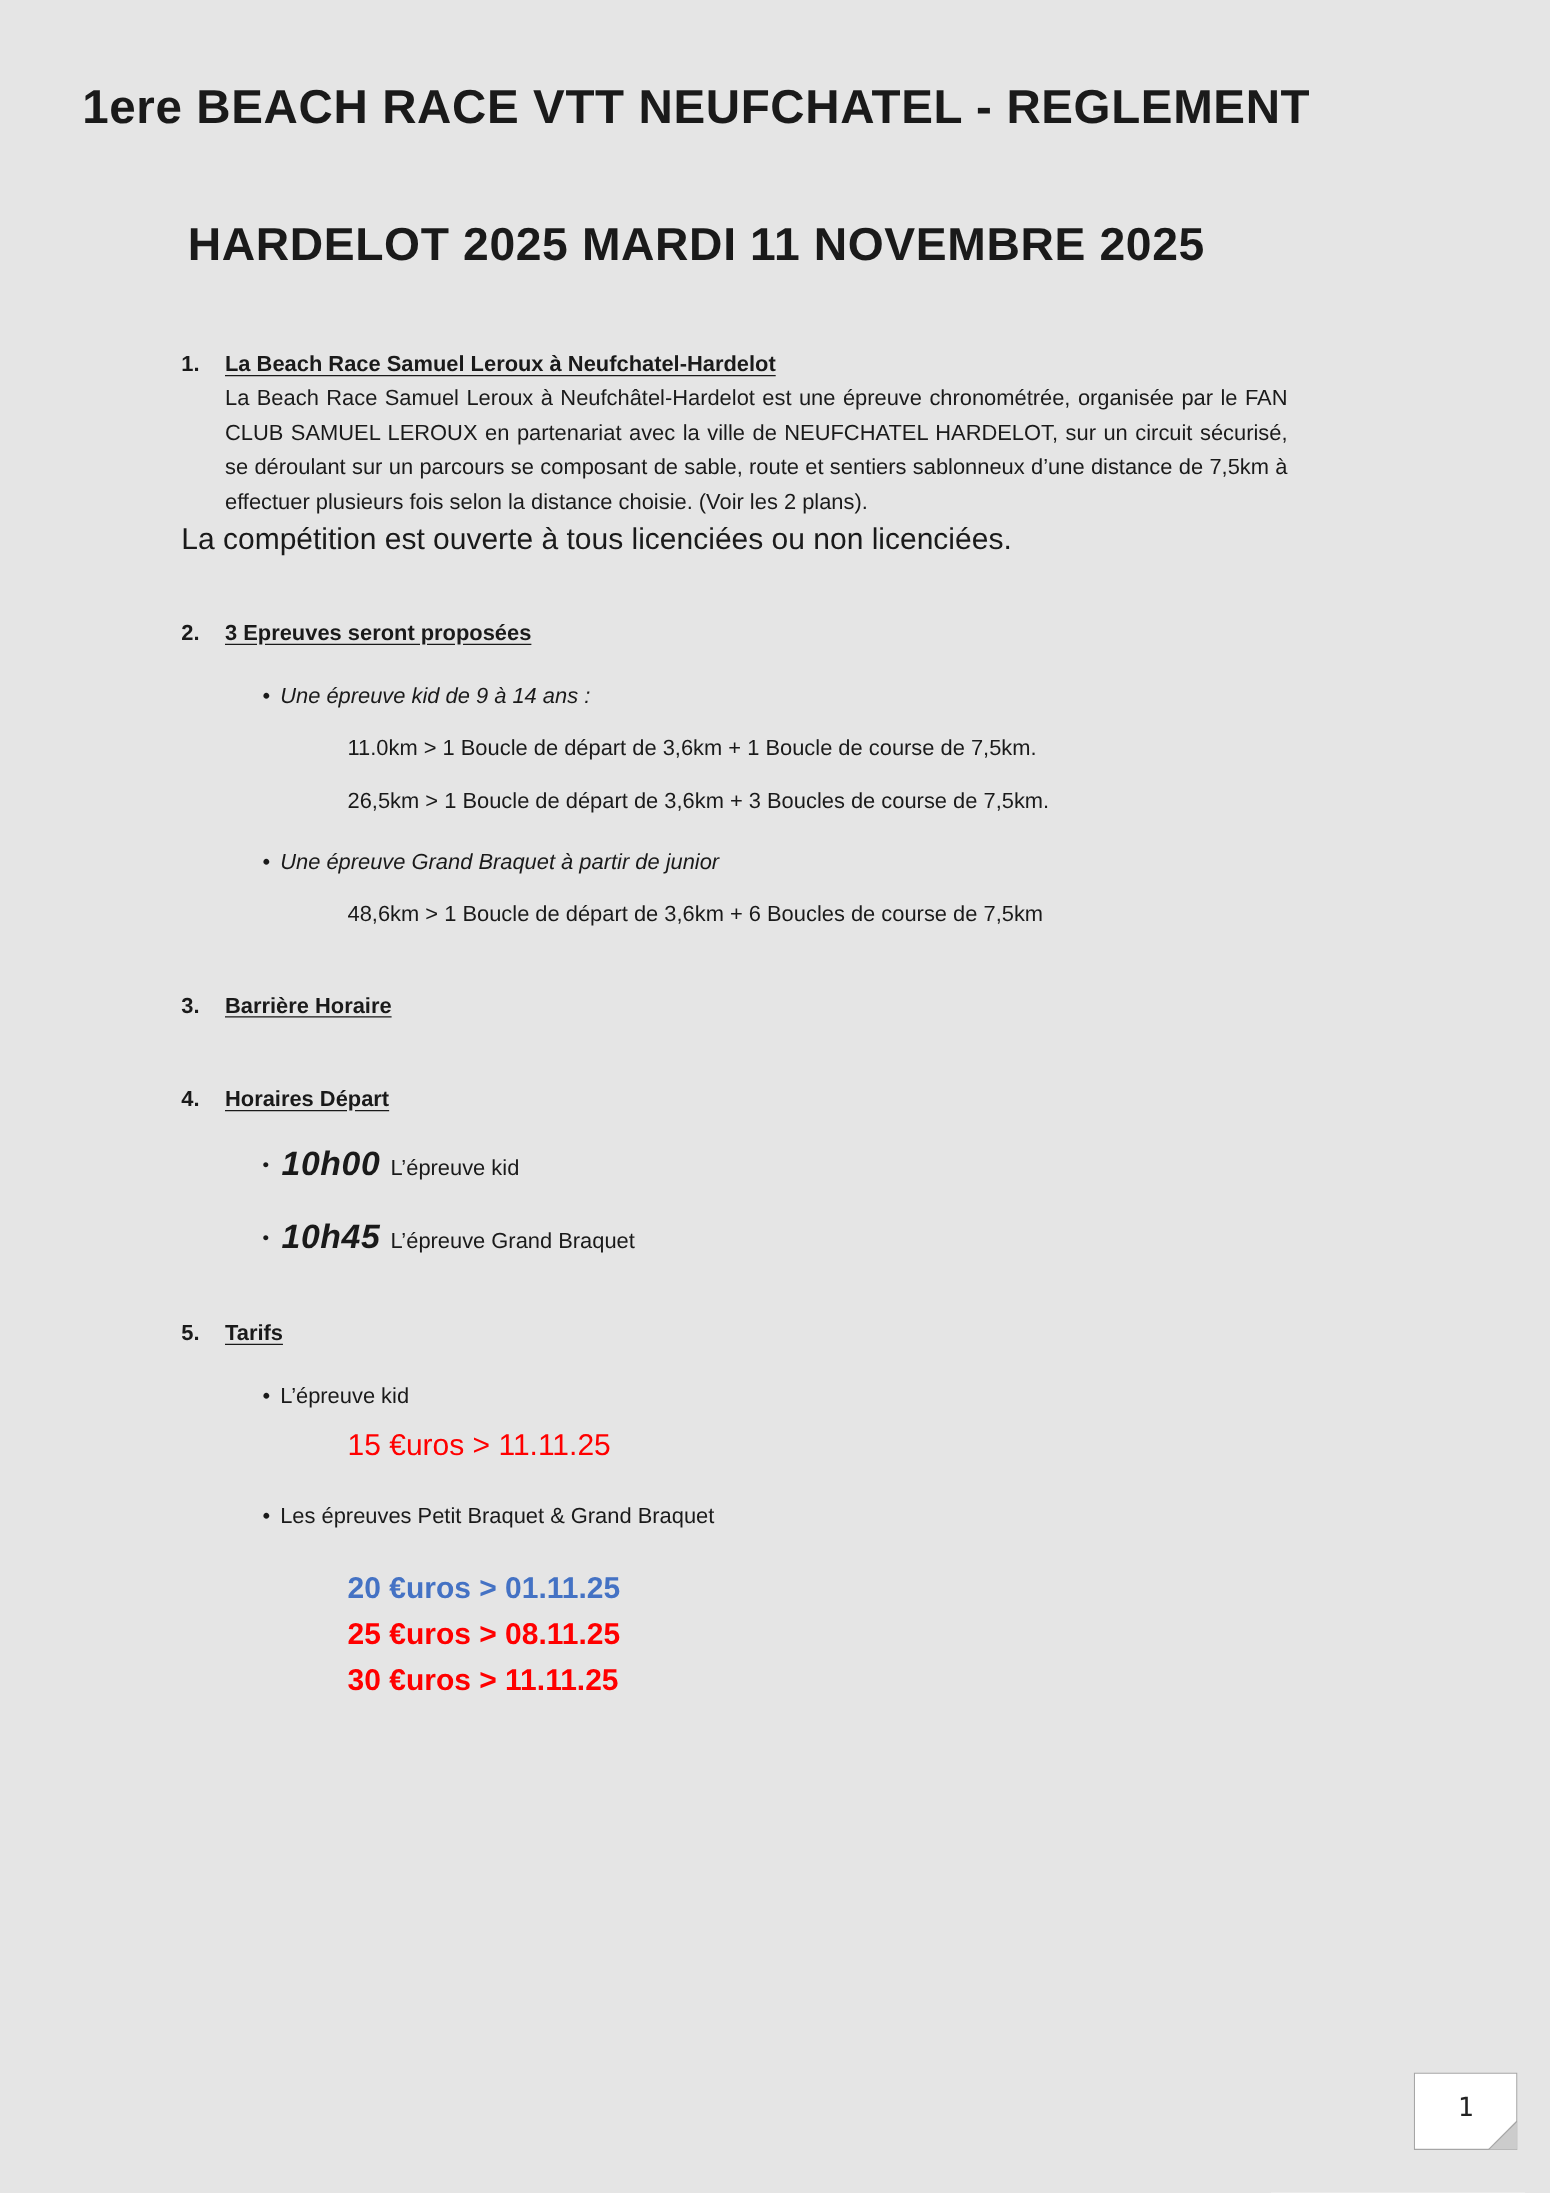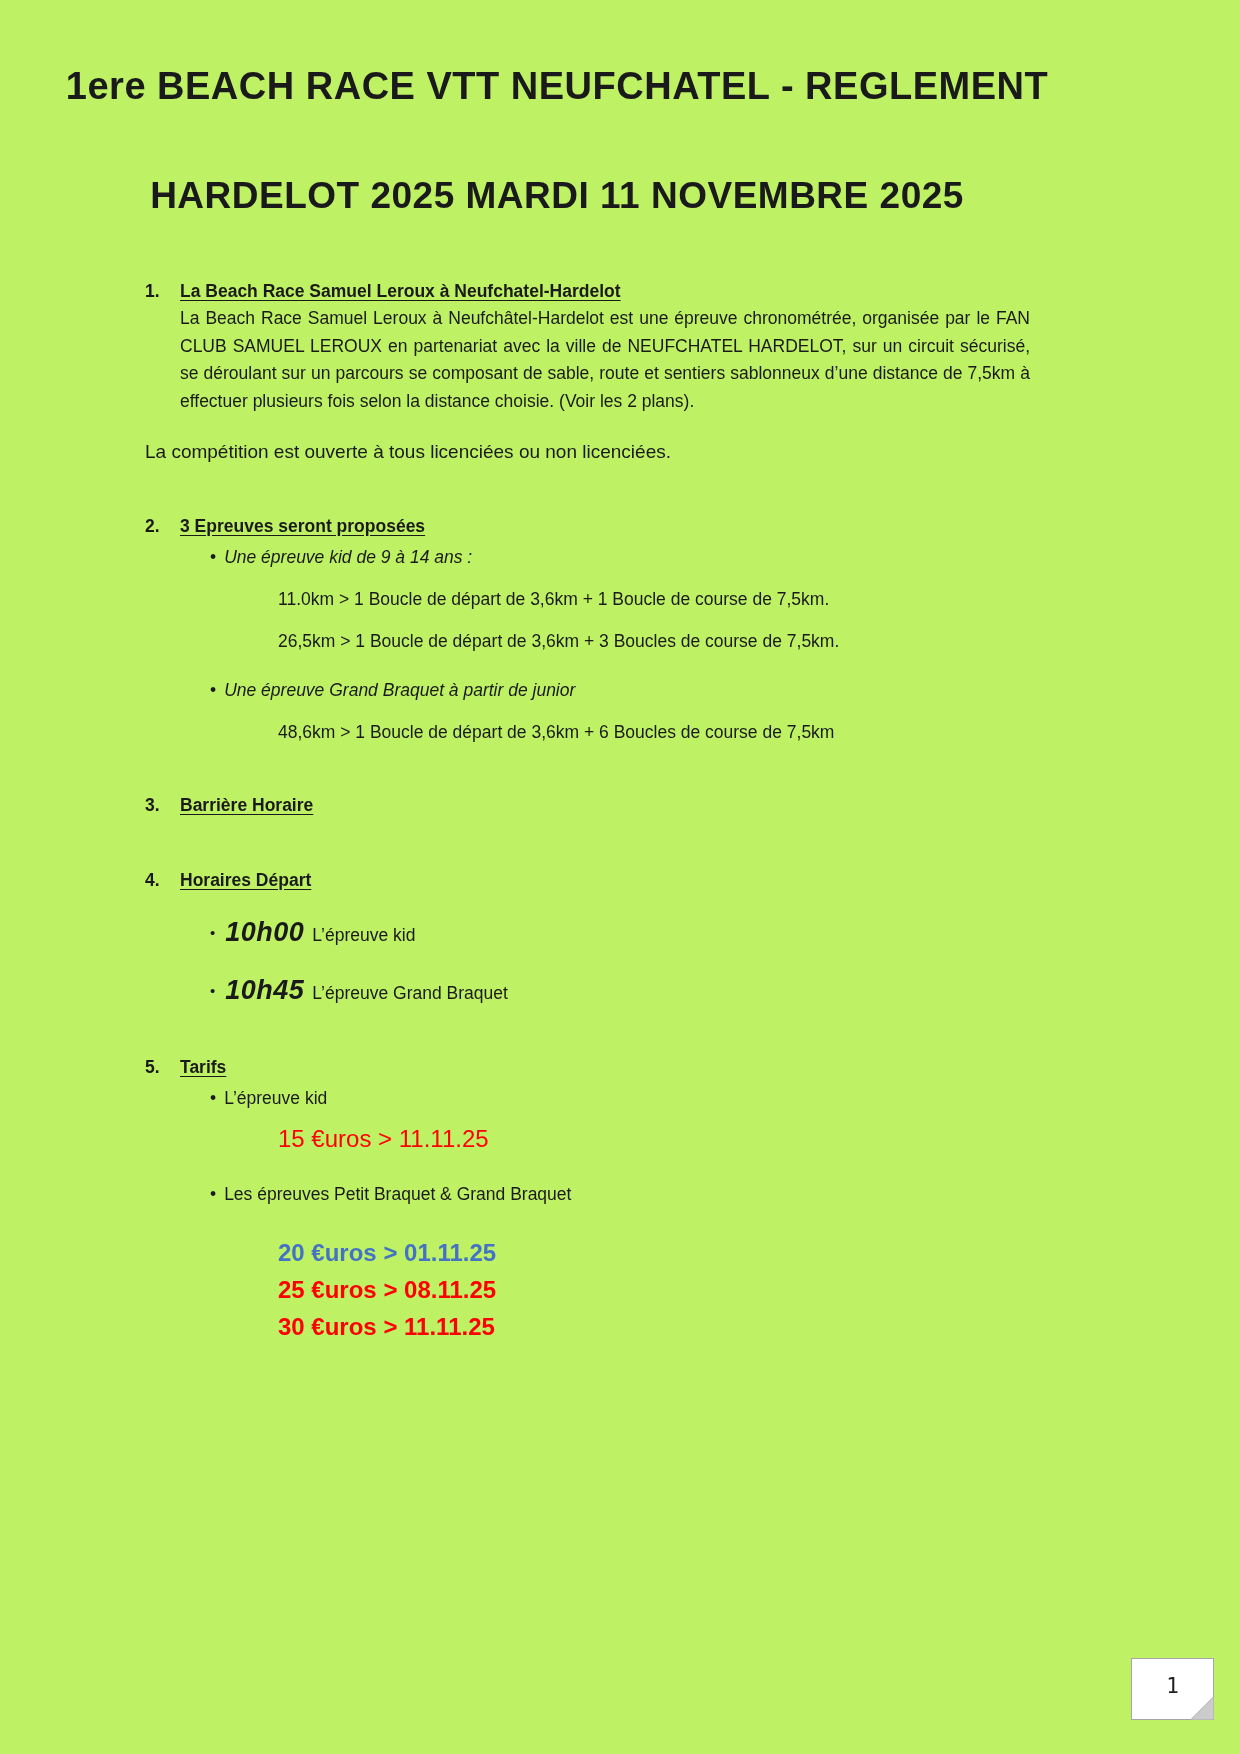--- a/index.html
+++ b/index.html
@@ -1,40 +1,40 @@
 <!DOCTYPE html>
 <html><head>
 <meta charset="utf-8">
 <style>
   html,body{margin:0;padding:0;}
   body{
     width:1240px;height:1754px;background:#ffffff;
     font-family:"Liberation Sans","DejaVu Sans",sans-serif;
     color:#1a1a1a;-webkit-font-smoothing:antialiased;
   }
-  .page{position:relative;width:1240px;height:1754px;overflow:hidden;background:#bef264;}
+  .page{position:relative;width:1240px;height:1754px;overflow:hidden;background:#e5e5e5;}
 
   
   .header{margin-top:64px;padding-right:126px;text-align:center;}
   .doc-title{font-size:38px;font-weight:bold;line-height:44px;letter-spacing:0.5px;}
   .doc-subtitle{margin-top:66px;font-size:37px;font-weight:bold;line-height:44px;letter-spacing:0.5px;}
 
   
   .content{margin:60px 0 0 145px;width:885px;}
   .sec-head{display:flex;align-items:baseline;font-size:17.5px;line-height:27px;}
   .sec-num{width:35px;font-weight:bold;flex:0 0 35px;}
   .sec-title{font-weight:bold;text-decoration:underline;text-underline-offset:3px;}
 
   .para{
     margin-left:35px;width:850px;text-align:justify;
     font-size:17.5px;line-height:27.5px;
   }
-  .note{font-size:19px;line-height:27px;margin-top:23px;}
+  .note{font-size:24px;line-height:27px;margin-top:3px;}
 
-  .bullet-line{margin-left:65px;margin-top:4px;font-size:17.5px;line-height:27px;}
+  .bullet-line{margin-left:65px;margin-top:23px;font-size:17.5px;line-height:27px;}
   .bullet-line .b{font-style:normal;margin-right:8px;}
   .bullet-line .it{font-style:italic;}
   .detail-line{margin-left:133px;margin-top:15px;font-size:17.5px;line-height:27px;}
   .bullet-gap{margin-top:22px;}
 
   .sec3-body{margin-left:35px;margin-top:20px;font-size:15.5px;line-height:24px;}
 
   .time-item{margin-left:65px;margin-top:21px;font-size:17.5px;line-height:34px;}
   .time-item .dot{font-size:15px;vertical-align:3px;margin-right:10px;}
   .time-item .time{font-size:27px;font-weight:bold;font-style:italic;letter-spacing:0.5px;margin-right:8px;}

